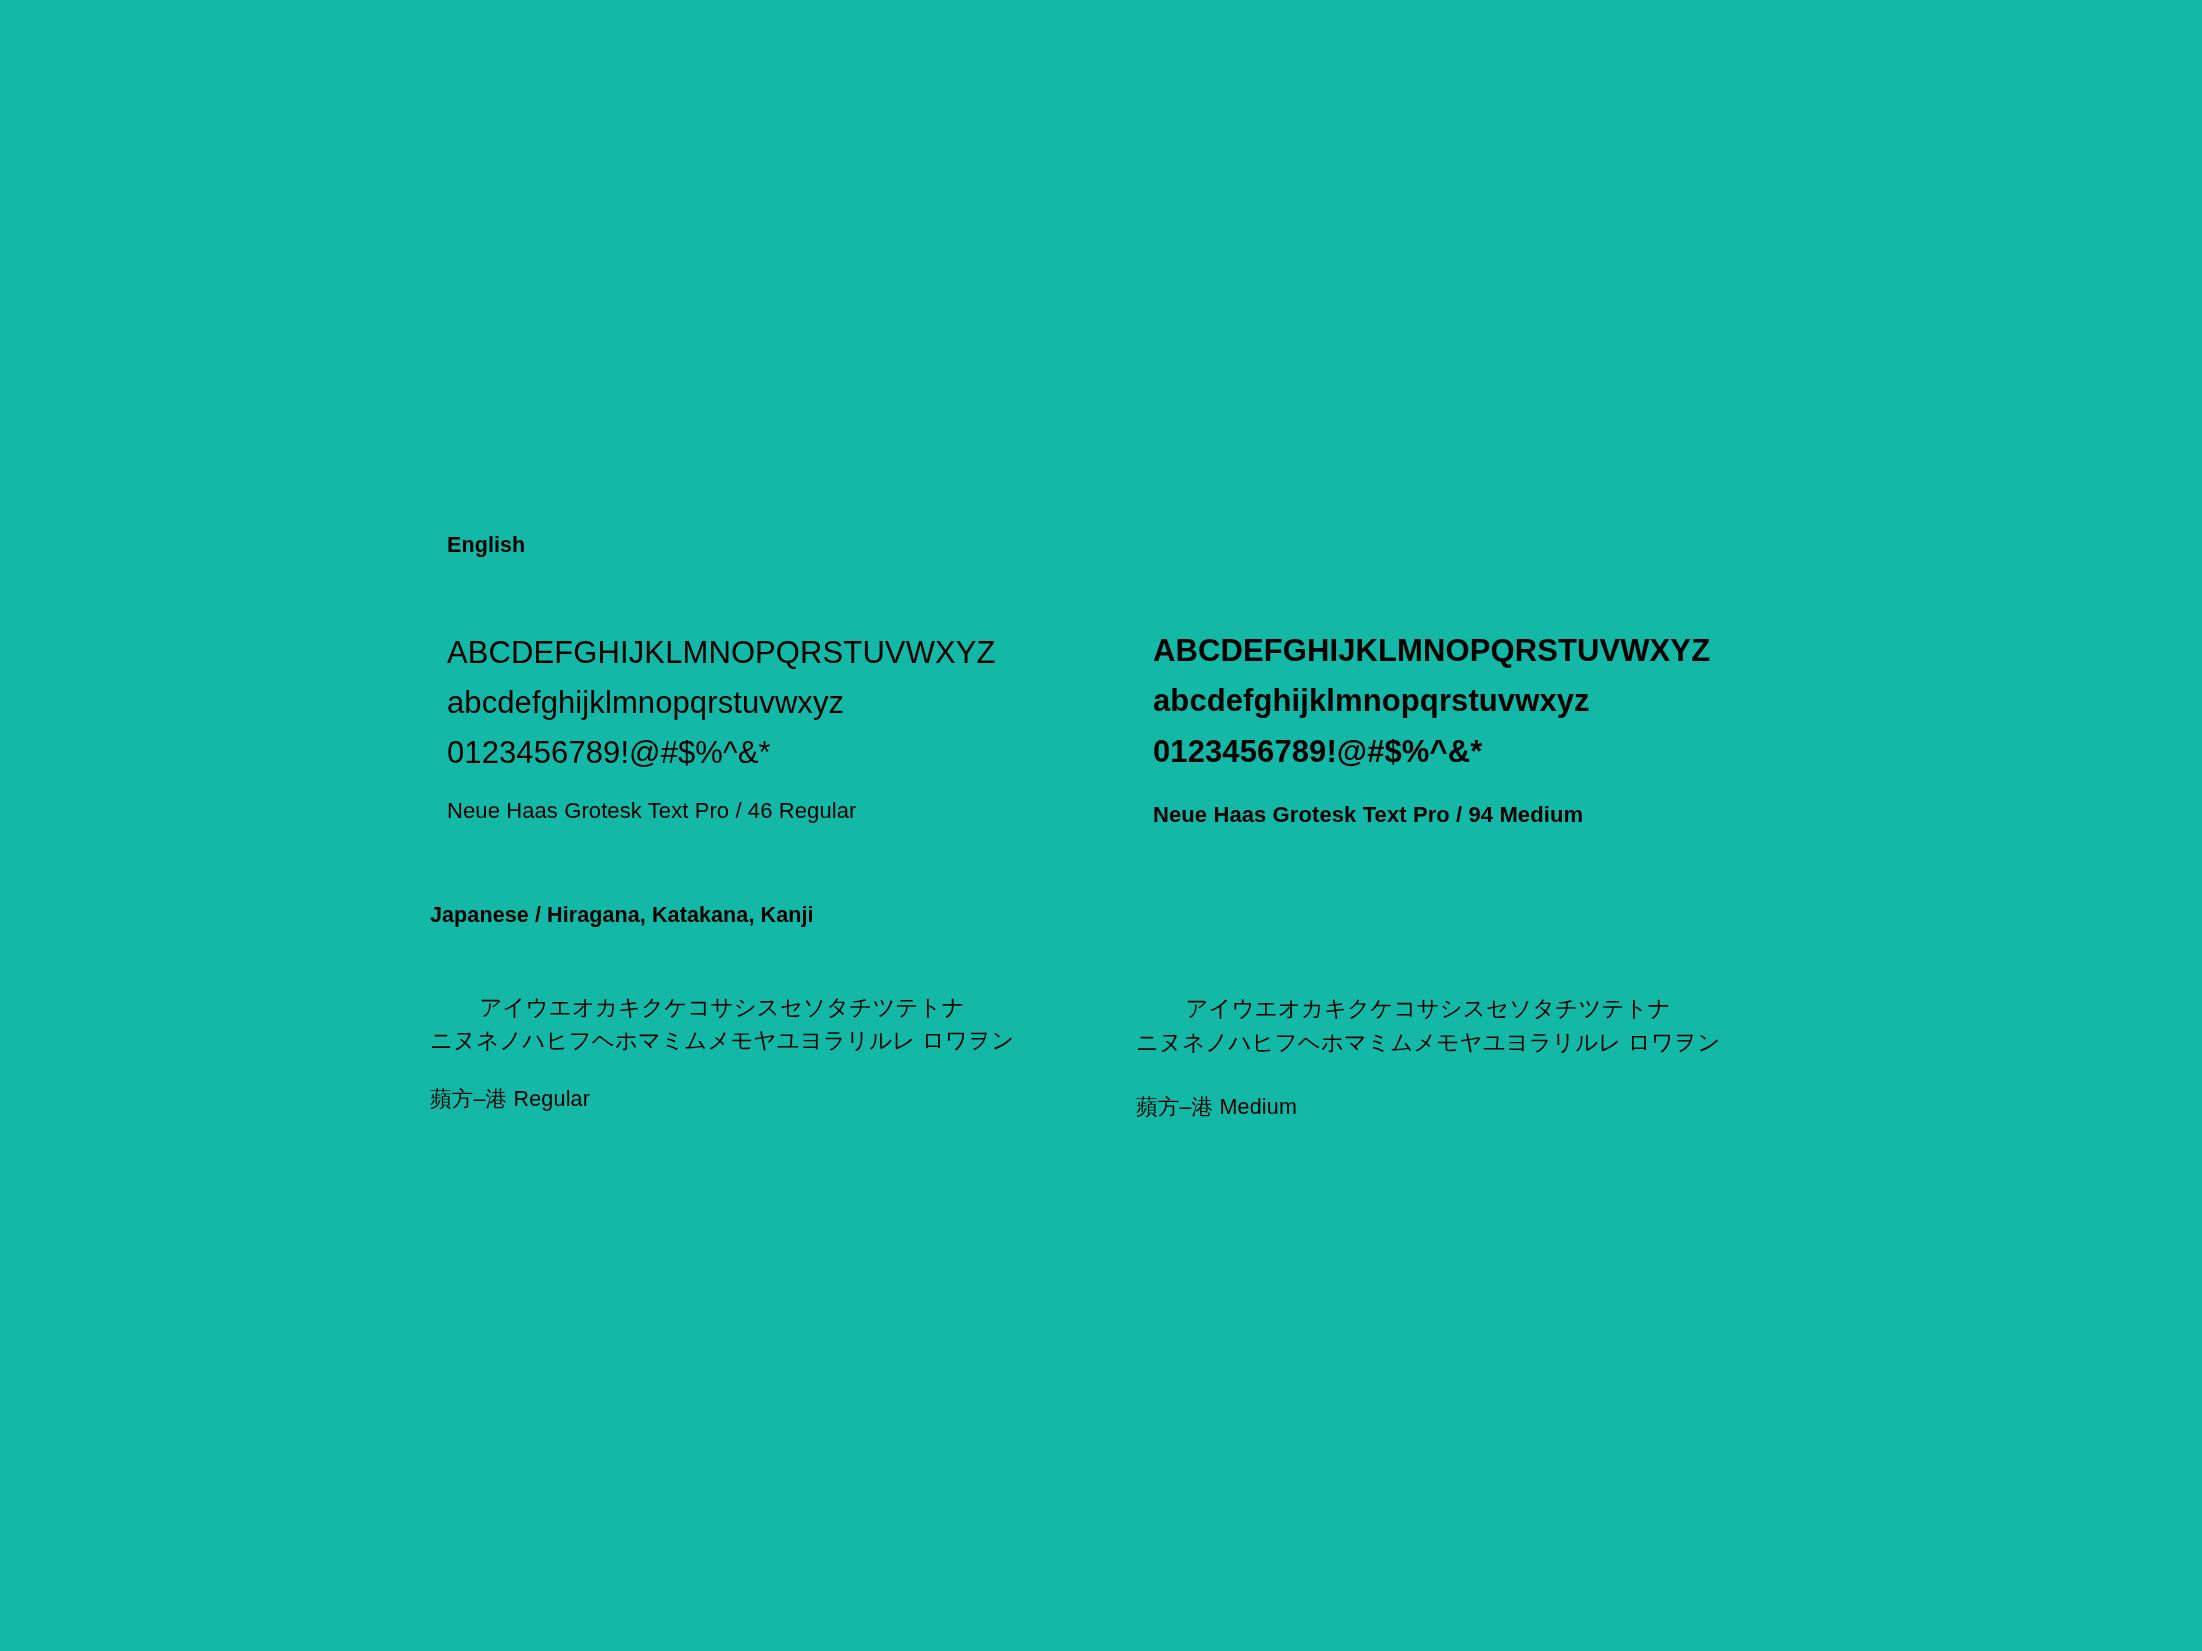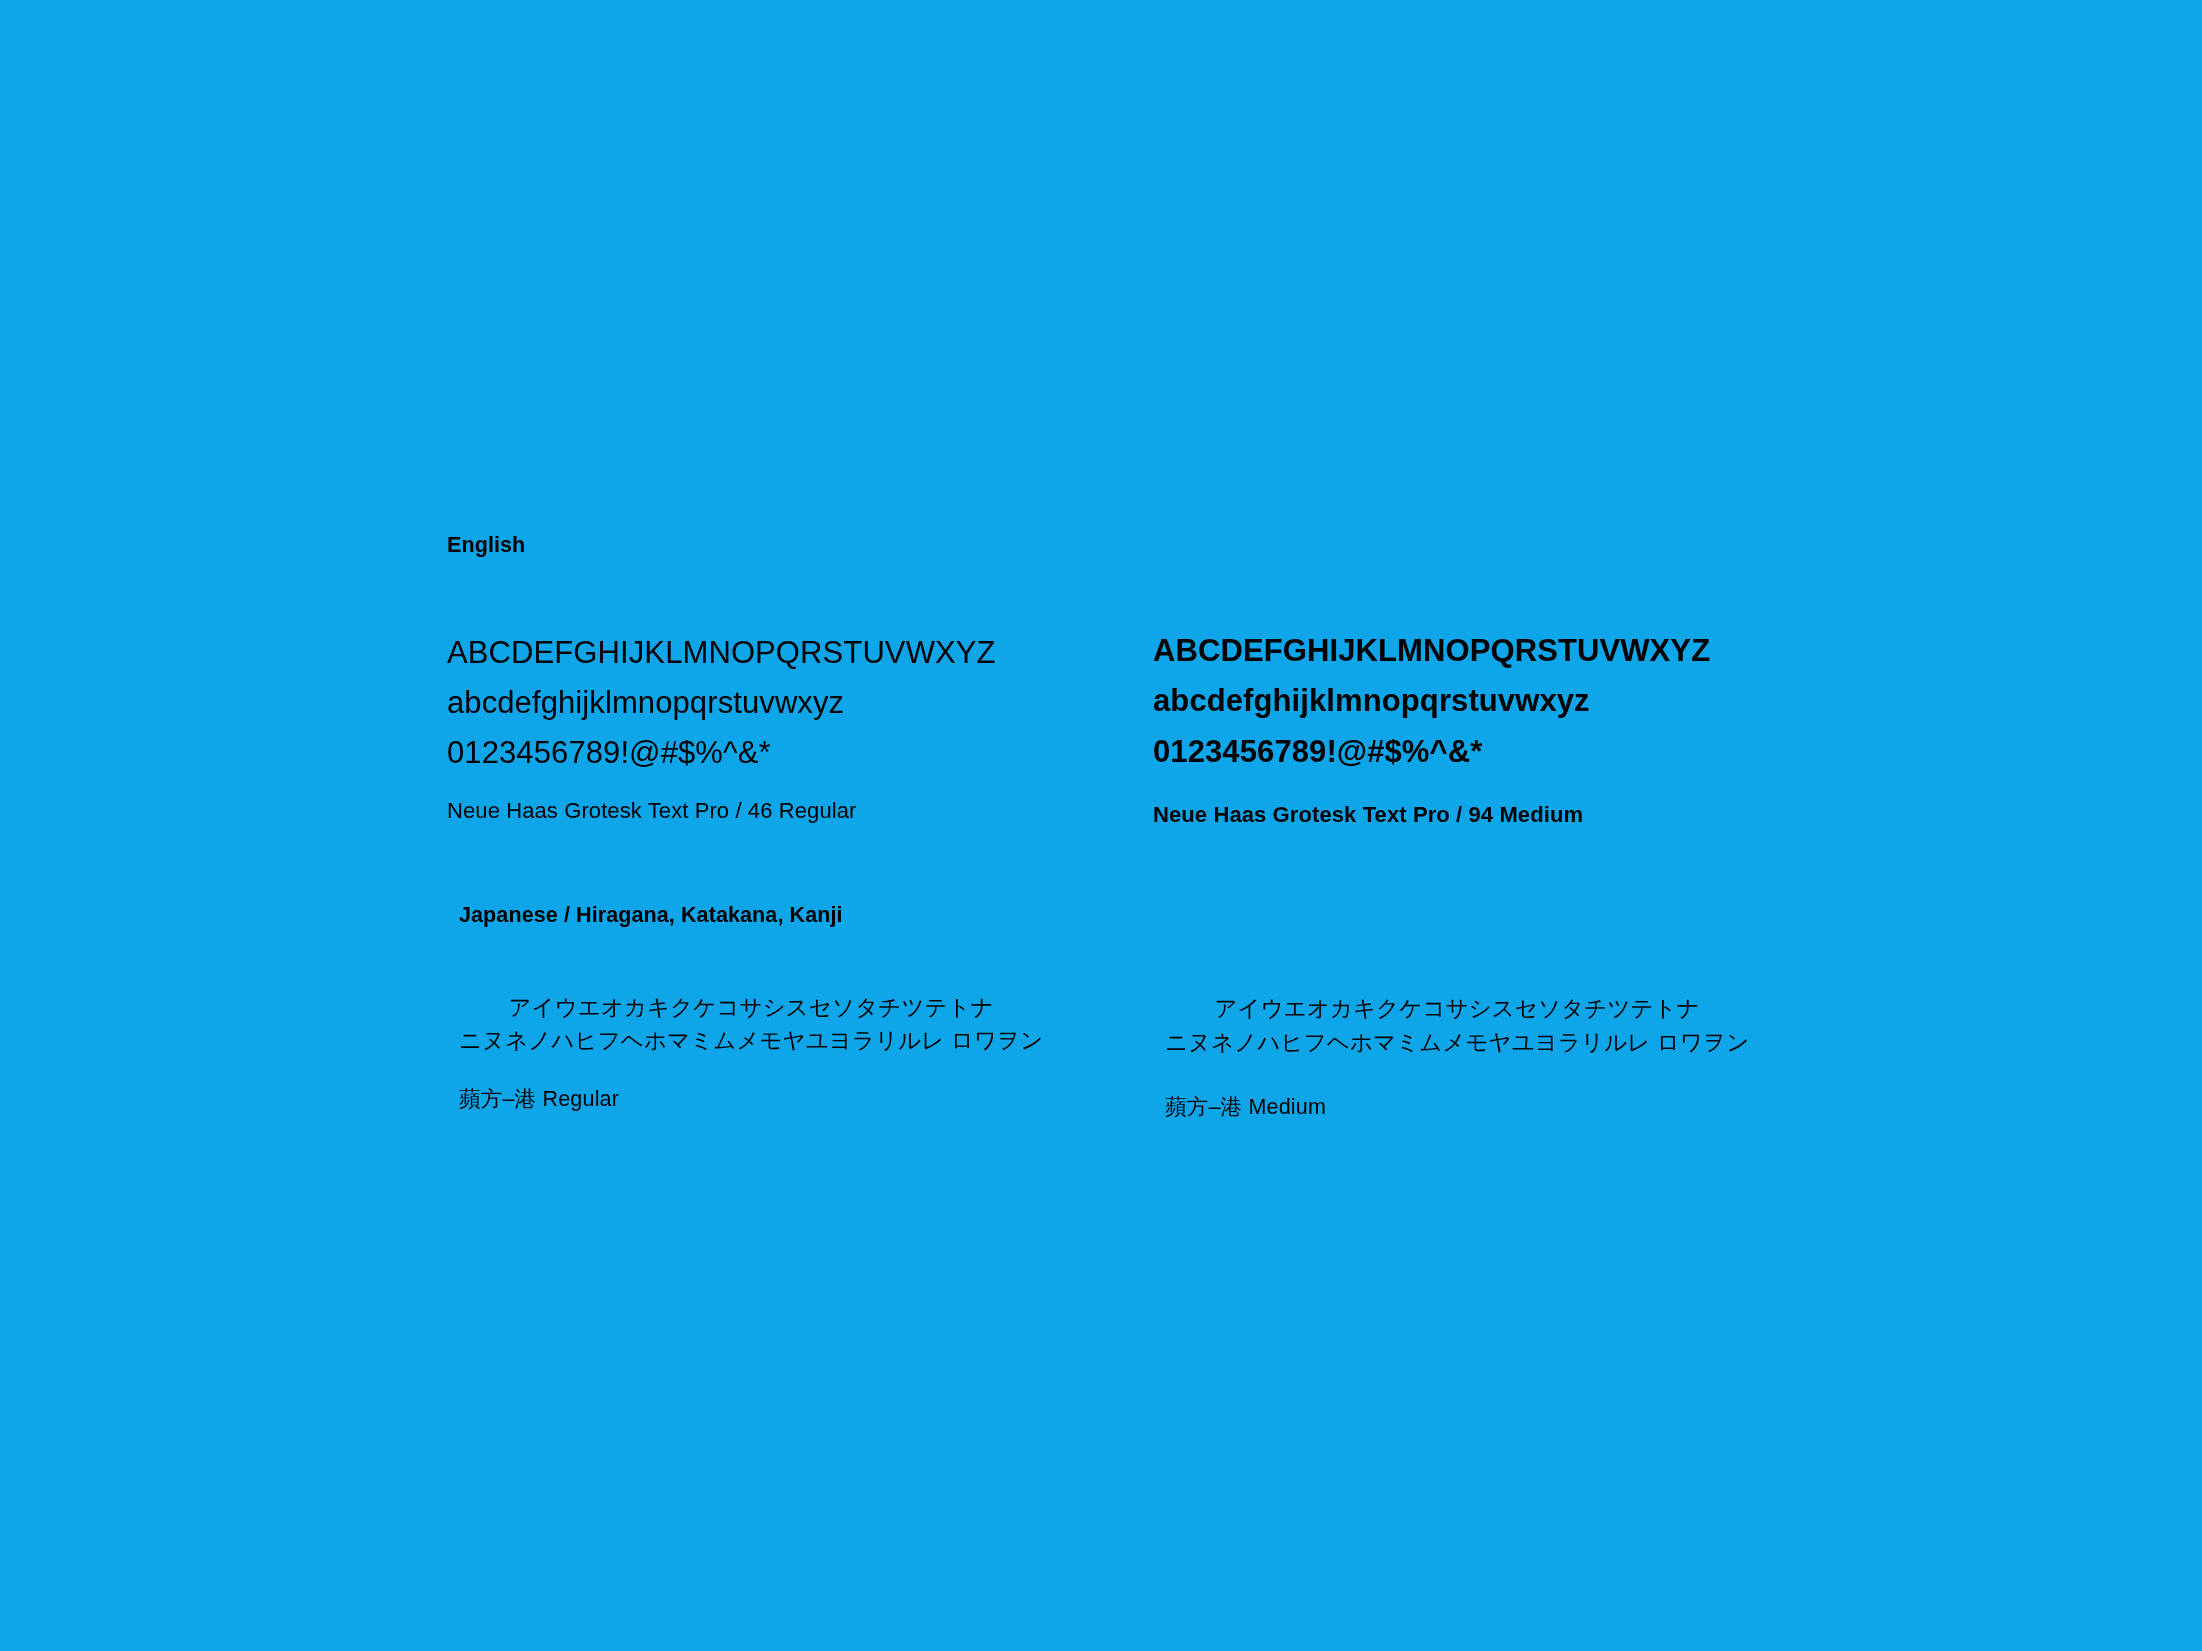--- a/index.html
+++ b/index.html
@@ -12,30 +12,30 @@
     height: 1652px;
     position: relative;
     font-family: "Liberation Sans", sans-serif;
     color: #000000;
     -webkit-font-smoothing: antialiased;
   }
 
   .page {
     position: absolute;
     inset: 0;
-    background: #0ea5e9;
+    background: #14b8a6;
   }
 
   
   .section {
     position: absolute;
   }
 
   #english-section   { left: 447px; top: 533px;  width: 1377px; }
-  #japanese-section  { left: 459px; top: 903px; width: 1377px; }
+  #japanese-section  { left: 430px; top: 903px; width: 1377px; }
 
   .section-heading {
     font-size: 21.5px;
     font-weight: bold;
     letter-spacing: 0.1px;
     line-height: 1.2;
     margin: 0;
     white-space: nowrap;
   }
 

